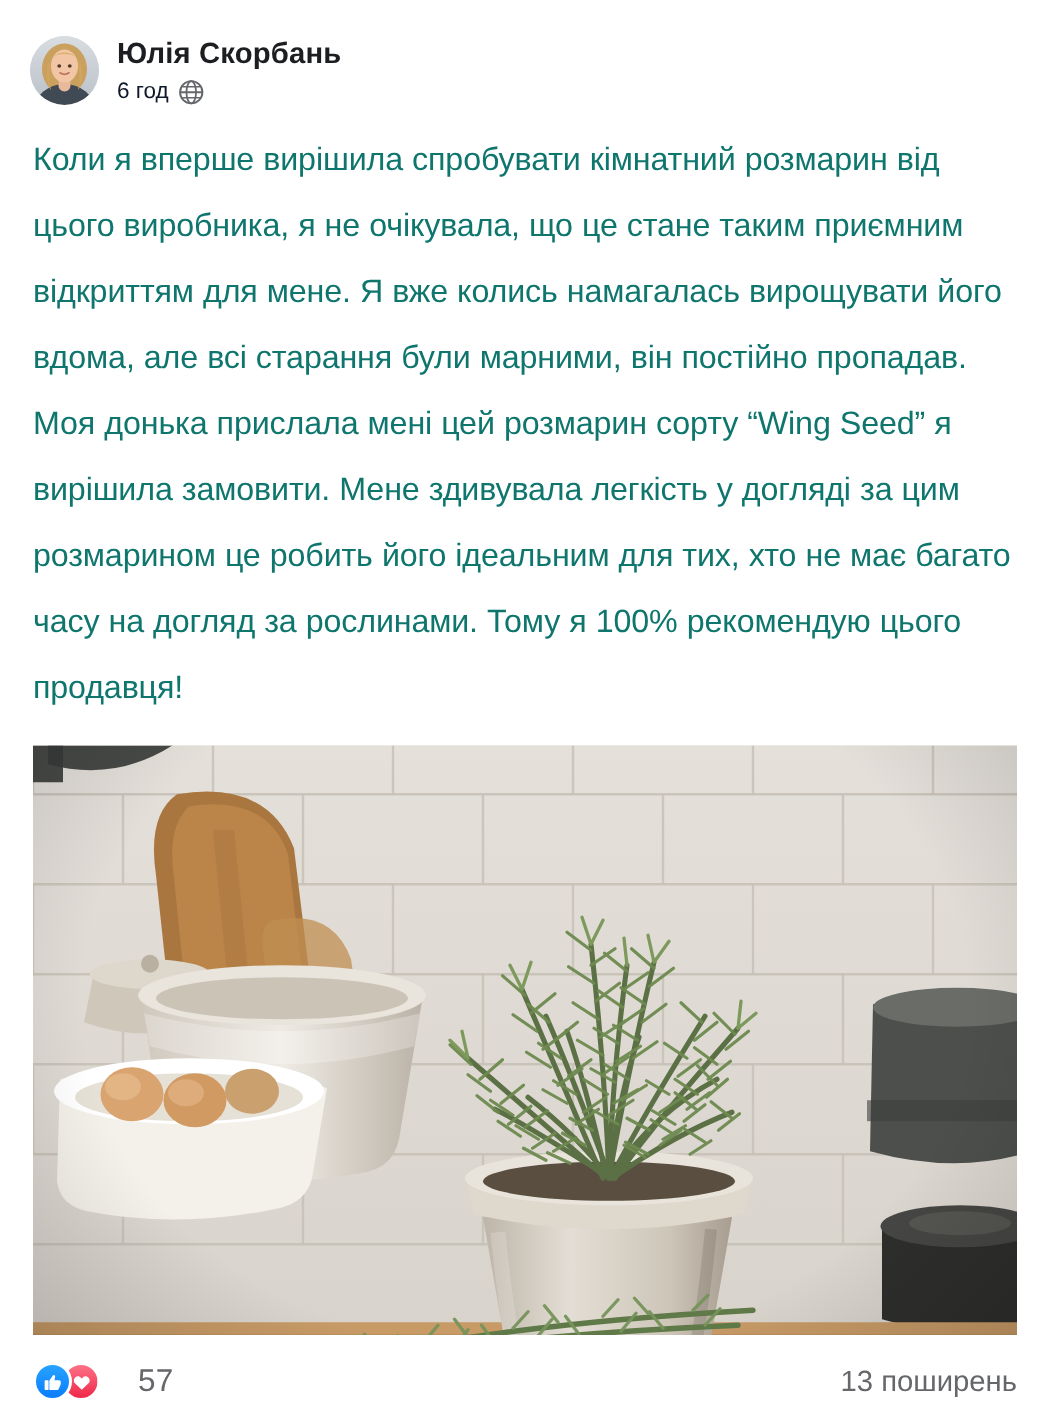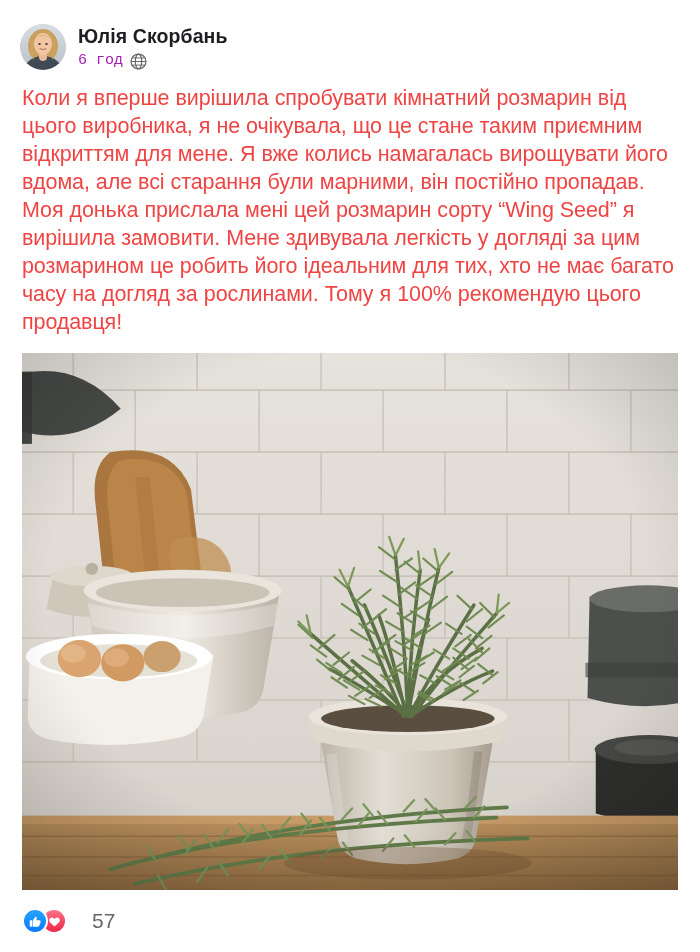--- a/index.html
+++ b/index.html
@@ -57,38 +57,37 @@
     line-height: 22px;
     letter-spacing: 0.1px;
   }
   .meta-row {
     display: flex;
     align-items: center;
     margin-top: 5px;
   }
   .timestamp {
     font-size: 15px;
-    color: #a21caf;
+    color: #0f172a;
     line-height: 18px;
-    font-family: Liberation Mono, monospace;
   }
   .globe-icon {
     margin-left: 7px;
     width: 17px;
     height: 17px;
     display: inline-block;
   }
   .globe-icon svg { display:block; }
 
   
   .post-text {
     padding: 14px 22px 0 22px;
     font-size: 21.5px;
-    line-height: 28px;
-    color: #ef4444;
+    line-height: 44px;
+    color: #0f766e;
     letter-spacing: -0.1px;
     word-spacing: 0.2px;
   }
 
   
   .post-image-wrap {
     margin: 17px 22px 0 22px;
     flex: 1 1 auto;
     min-height: 0;
     position: relative;
@@ -410,16 +409,17 @@
         </span>
         <span class="reaction-bubble reaction-love">
           <svg width="13" height="13" viewBox="0 0 16 16" xmlns="http://www.w3.org/2000/svg">
             <path d="M8 14.2 2.6 9.1C1 7.6 1.1 5.1 2.8 3.8c1.5-1.2 3.6-.8 4.6.6l.6.8.6-.8c1-1.4 3.1-1.8 4.6-.6 1.7 1.3 1.8 3.8.2 5.3L8 14.2Z" fill="#ffffff"></path>
           </svg>
         </span>
       </div>
       <span class="reaction-count">57</span>
     </div>
     <div class="footer-right">
+      <span class="shares">13 поширень</span>
     </div>
   </div>
 
 </div>
 
 </body></html>

